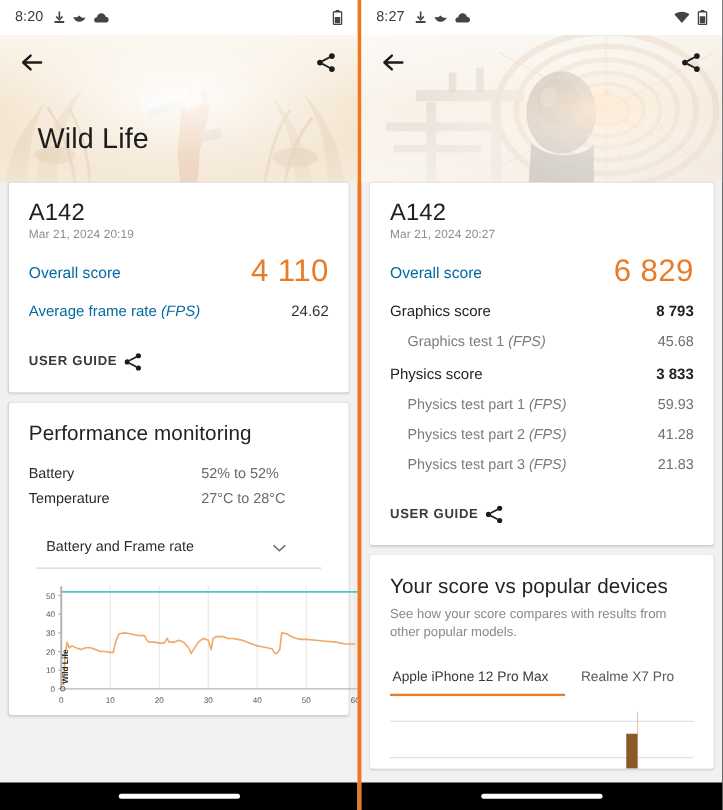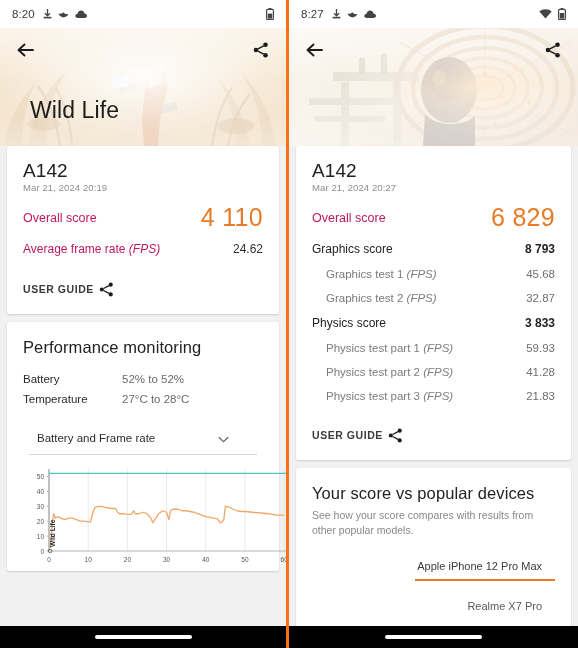--- a/index.html
+++ b/index.html
@@ -79,21 +79,21 @@
   }
   .card.first { margin-top: 0; }
   .dev-name { font-size: 19px; color: #202020; letter-spacing: .1px; }
   .dev-date { font-size: 9.5px; color: #8d8d8d; margin-top: 0; letter-spacing: .1px; }
 
   .row {
     display: flex; align-items: baseline;
     justify-content: space-between;
     padding: 6px 0;
   }
-  .row .lbl { font-size: 12px; color: #be185d; }
+  .row .lbl { font-size: 12px; color: #0369a1; }
   .row .lbl .it { font-style: italic; }
   .row .val { font-size: 12px; color: #2f2f2f; }
   .row.overall { padding: 10px 0 4px 0; align-items: center; }
   .row.overall .lbl { font-size: 12.5px; }
   .row.overall .val { font-size: 25px; color: #EA7B26; letter-spacing: .3px; }
   .row.sub .lbl { color: #7b7b7b; padding-left: 14px; font-size: 11.5px; }
   .row.sub .val { color: #6f6f6f; font-size: 11.5px; }
   .row.bold .lbl { color: #232323; }
   .row.bold .val { color: #232323; font-weight: bold; font-size: 12px; }
 
@@ -104,44 +104,43 @@
   }
   .user-guide {
     font-size: 10.5px; font-weight: bold; color: #3a3a3a;
     letter-spacing: .55px; cursor: pointer;
   }
 
   
   .sec-title { font-size: 16.5px; color: #232323; letter-spacing: .1px; padding-top: 2px; }
   .sec-desc { font-size: 10.5px; color: #898989; line-height: 1.45; margin-top: 5px; max-width: 248px; }
   .kv { display: flex; padding: 4px 0; font-size: 11.5px; }
-  .kv .k { width: 99px; color: #2a2a2a; }
+  .kv .k { width: 138px; color: #2a2a2a; }
   .kv .v { color: #6a6a6a; }
   .kv-wrap { margin-top: 12px; }
 
   .select {
     margin: 14px 6px 0 6px;
     padding: 6px 2px 7px 8px;
     border-bottom: 1px solid #d6d6d6;
     display: flex; align-items: center;
     cursor: pointer;
   }
   .select .stxt { font-size: 11.5px; color: #2e2e2e; }
   .select .caret { margin-left: auto; margin-right: 26px; }
 
   
   .chart-wrap { padding: 10px 4px 0 0; position: relative; }
 
   
   .tabs {
-    display: flex; align-items: flex-end;
+    display: flex; 
     margin-top: 16px;
-    gap: 13px;
+    gap: 0;
     overflow: hidden;
-    flex-direction: column;
   }
   .tab {
     font-size: 11px; color: #5a5a5a;
     padding: 6px 13px 7px 13px;
     white-space: nowrap;
     cursor: pointer;
     border-bottom: 2px solid transparent;
   }
   .tab:first-child { padding-left: 2px; }
   .tab.active { color: #3a3a3a; border-bottom-color: #EA7B26; }
@@ -491,24 +490,20 @@
           <span class="val">6 829</span>
         </div>
         <div class="row bold">
           <span class="lbl">Graphics score</span>
           <span class="val">8 793</span>
         </div>
         <div class="row sub">
           <span class="lbl"><span>Graphics test 1 </span><span class="it">(FPS)</span></span>
           <span class="val">45.68</span>
         </div>
-        <div class="row sub">
-          <span class="lbl"><span>Graphics test 2 </span><span class="it">(FPS)</span></span>
-          <span class="val">32.87</span>
-        </div>
         <div class="row bold">
           <span class="lbl">Physics score</span>
           <span class="val">3 833</span>
         </div>
         <div class="row sub">
           <span class="lbl"><span>Physics test part 1 </span><span class="it">(FPS)</span></span>
           <span class="val">59.93</span>
         </div>
         <div class="row sub">
           <span class="lbl"><span>Physics test part 2 </span><span class="it">(FPS)</span></span>

